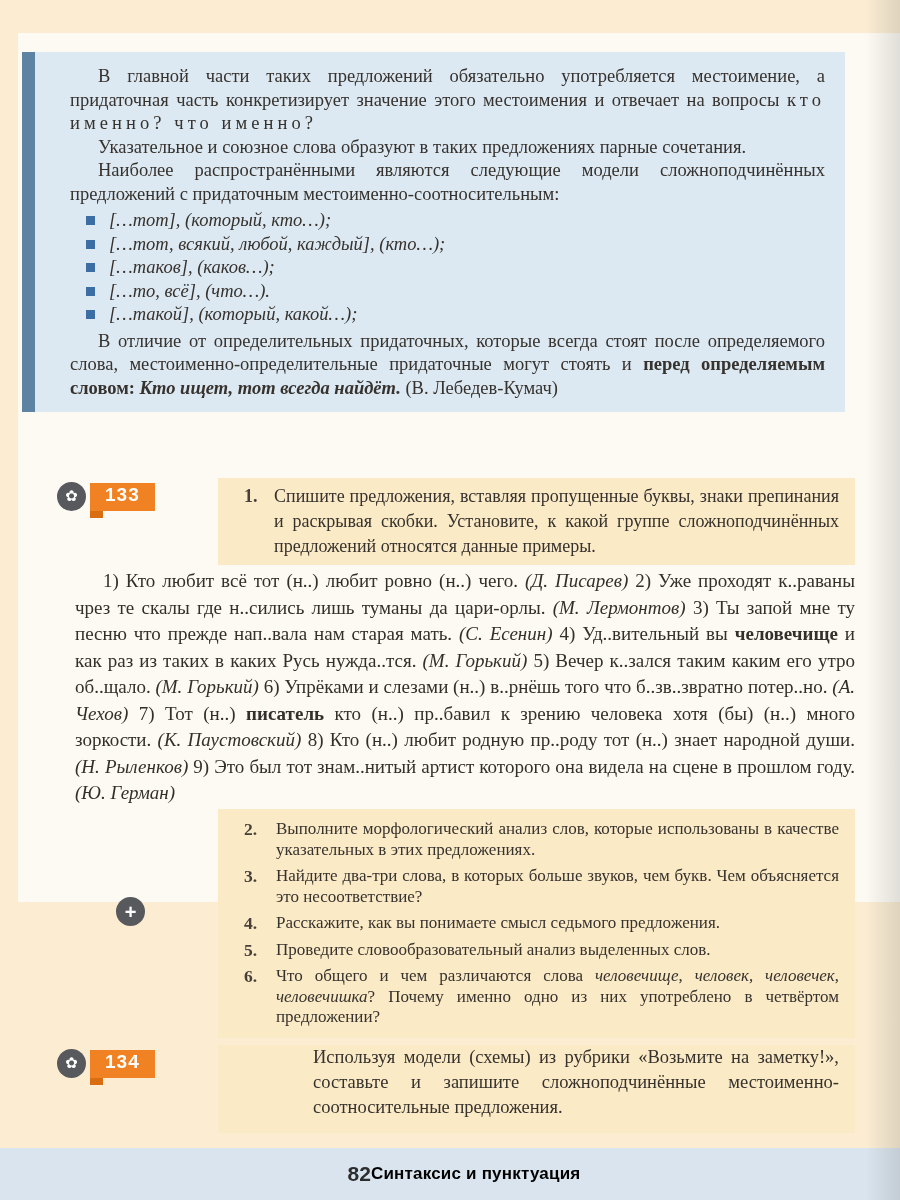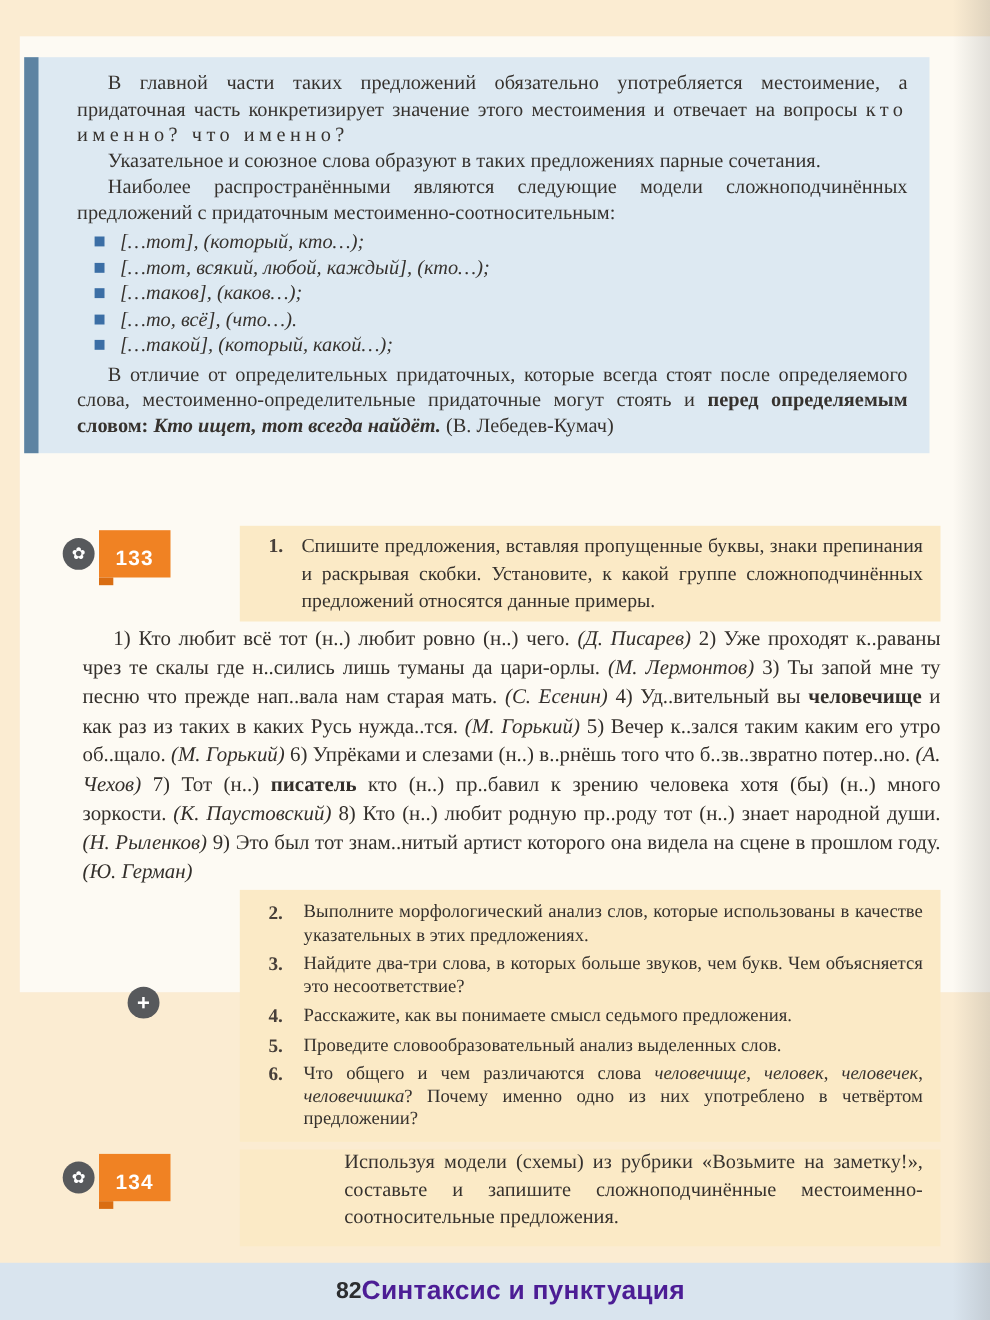--- a/index.html
+++ b/index.html
@@ -54,21 +54,21 @@
   #ex133 .badge{top:4px;}
   #ex134 .badge{top:4px;}
   .badge-circle{
     width:29px;height:29px;border-radius:50%;background:#57595c;
     color:#fff;display:flex;align-items:center;justify-content:center;
     font-family:"DejaVu Sans",sans-serif;font-size:15px;line-height:1;
   }
   .badge-rect{
     position:relative;margin-left:4px;background:var(--orange);color:#fff;
     font-family:"Liberation Sans","DejaVu Sans",sans-serif;font-weight:bold;
-    font-size:19px;letter-spacing:1px;padding:16px 15px 5px;
+    font-size:19px;letter-spacing:1px;padding:1px 15px 5px;
   }
   .badge-rect::after{
     content:"";position:absolute;left:0;bottom:-7px;width:13px;height:7px;
     background:var(--orange_dark);
   }
   .task-box{
     margin-left:200px;margin-right:45px;background:var(--cream_box);
     padding:6px 16px 6px 26px;
     font-size:18px;line-height:25px;text-align:justify;
     display:flex;
@@ -104,21 +104,21 @@
   }
   
   .footer{
     position:absolute;left:0;bottom:0;width:900px;height:52px;
     background:var(--footer_blue);
     display:flex;align-items:center;justify-content:center;
     padding:0 47px 0 75px;box-sizing:border-box;
     font-family:"Liberation Sans","DejaVu Sans",sans-serif;font-weight:bold;
   }
   .page-num{font-size:21px;color:#2c2d2f;}
-  .section-title{font-size:24px;color:#4c1d95;letter-spacing:0.2px;}
+  .section-title{font-size:17px;color:#000000;letter-spacing:0.2px;}
   
   .edge-shadow{
     position:absolute;right:0;top:0;width:34px;height:1200px;
     background:linear-gradient(to right, rgba(110,110,110,0), rgba(110,110,110,0.20));
     pointer-events:none;
   }
 </style>
 </head>
 <body>
 

